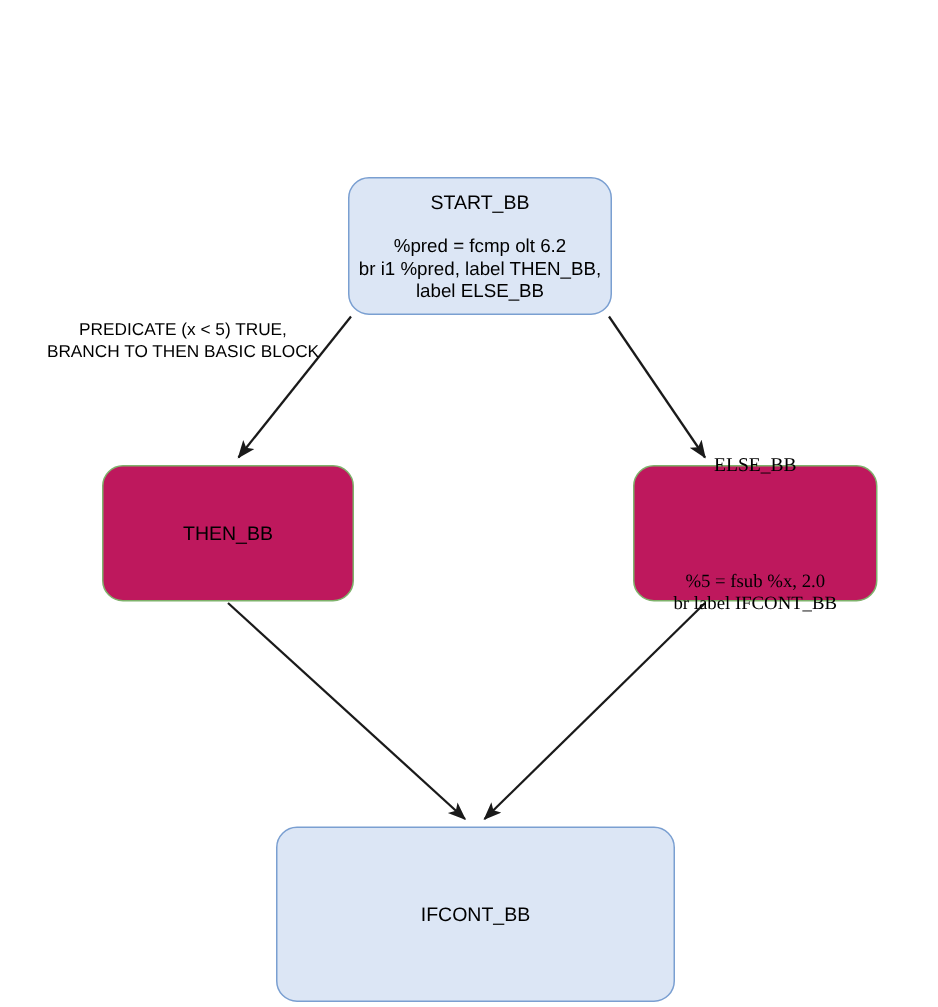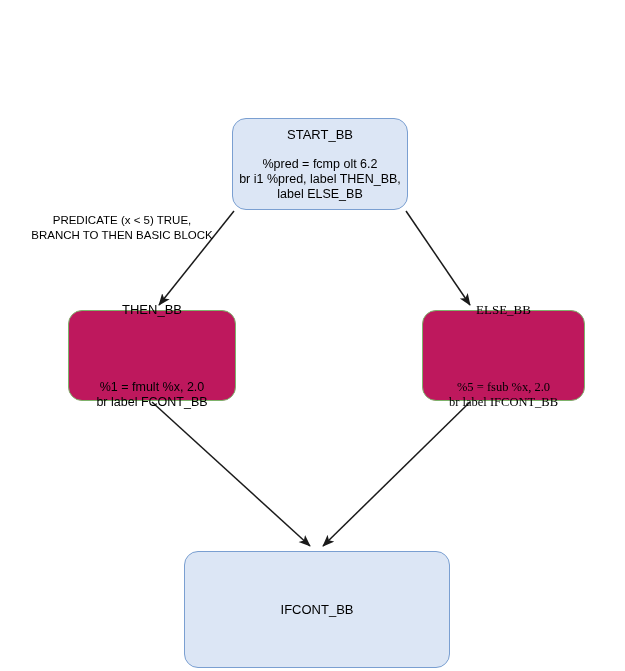--- a/index.html
+++ b/index.html
@@ -113,22 +113,20 @@
 
   <div class="node blue" id="node-start">
     <div class="node-title">START_BB</div>
     <div class="node-body">%pred = fcmp olt 6.2
 br i1 %pred, label THEN_BB,
 label ELSE_BB</div>
   </div>
 
   <div class="node green" id="node-then">
     <div class="node-title">THEN_BB</div>
-    <div class="node-body">%1 = fmult %x, 2.0
-br label FCONT_BB</div>
   </div>
 
   <div class="node green" id="node-else">
     <div class="node-title">ELSE_BB</div>
     <div class="node-body">%5 = fsub %x, 2.0
 br label IFCONT_BB</div>
   </div>
 
   <div class="node blue" id="node-ifcont">
     <div class="node-title">IFCONT_BB</div>

